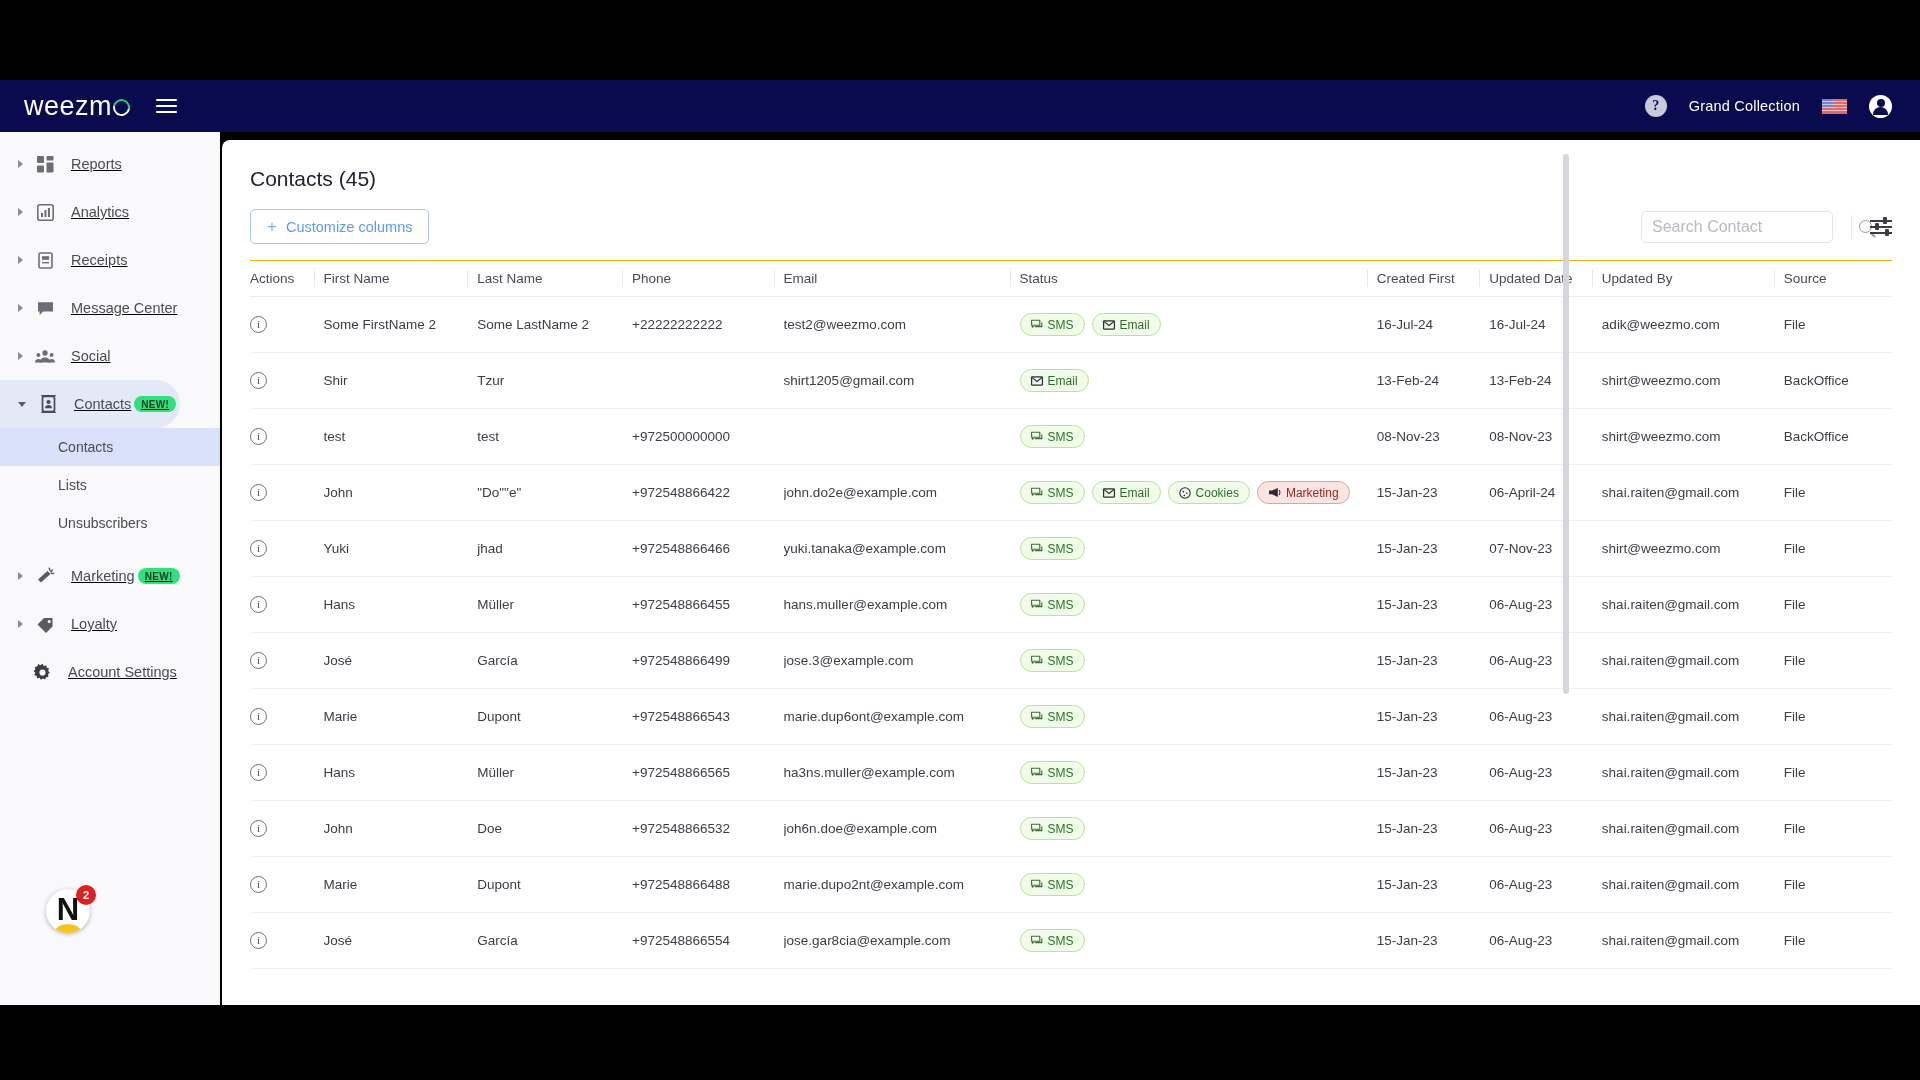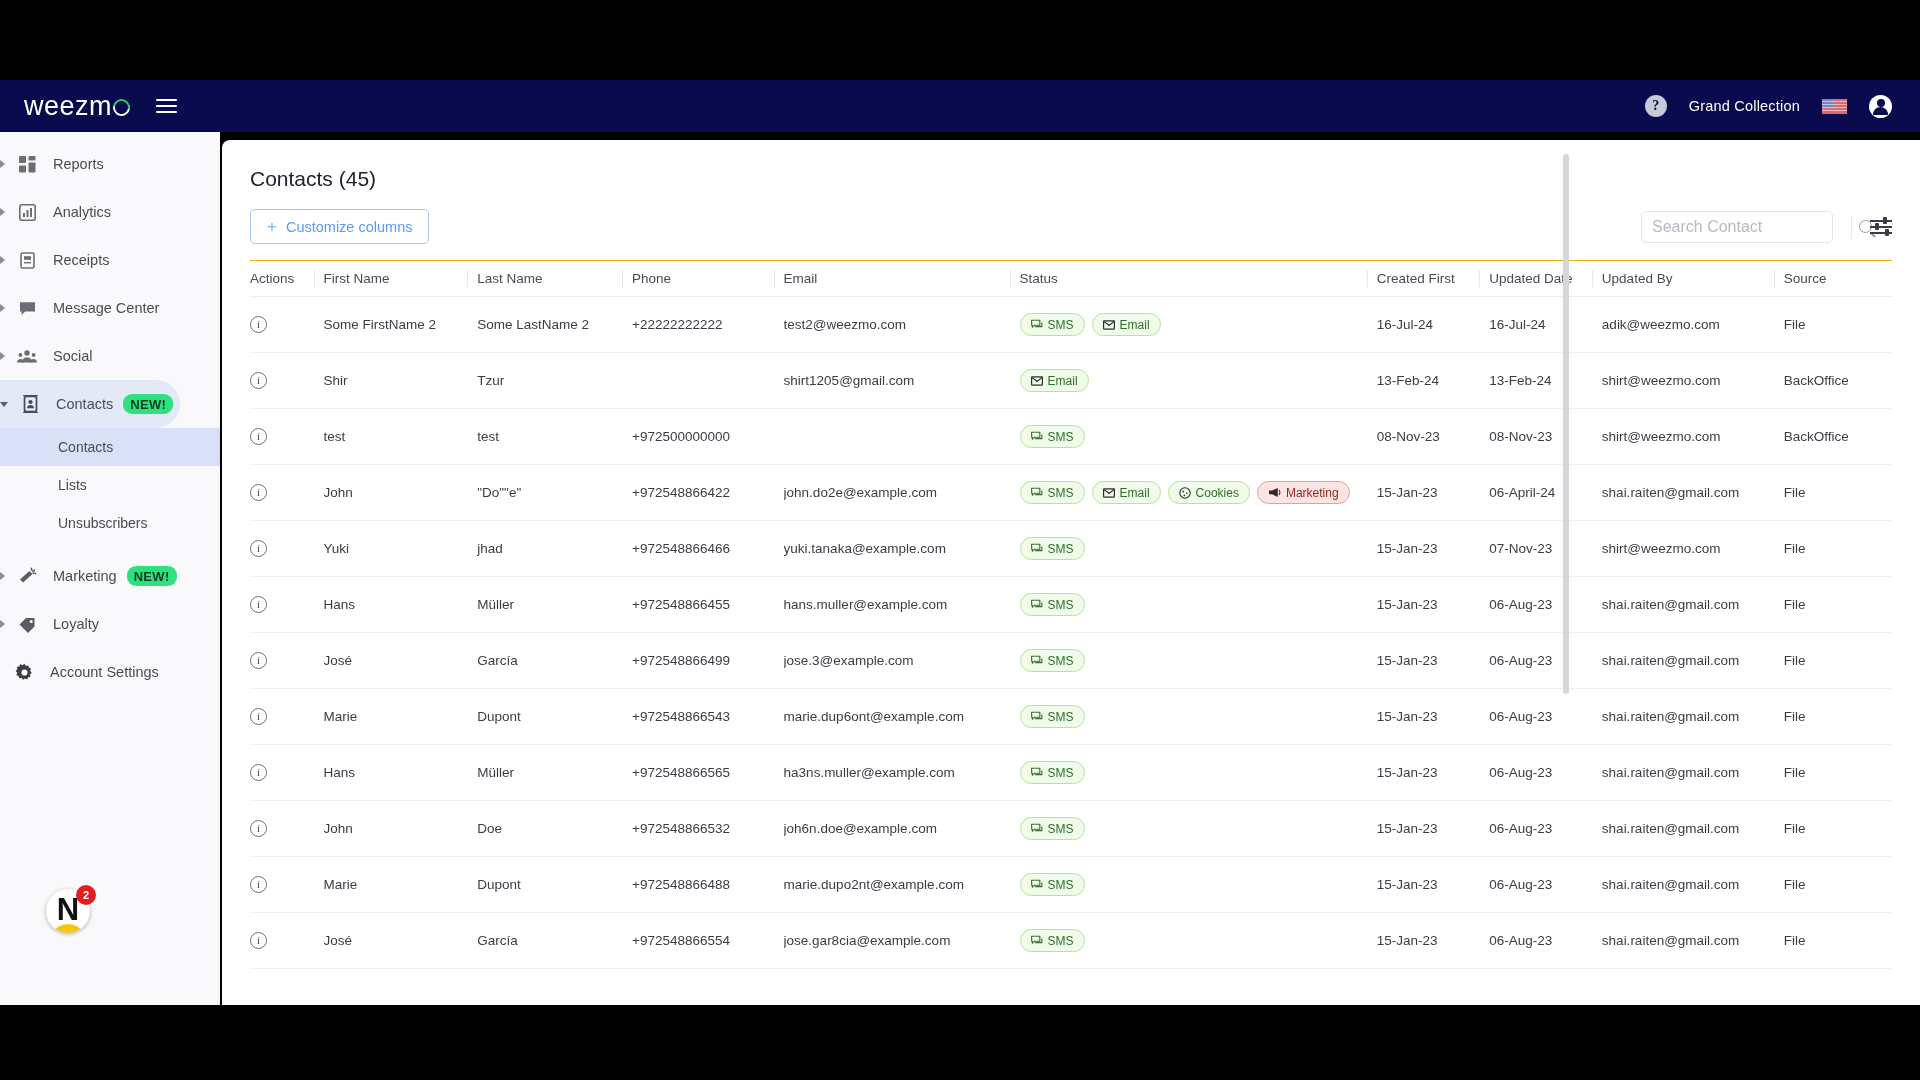--- a/index.html
+++ b/index.html
@@ -69,38 +69,38 @@
   
   .sidebar {
     position: absolute; top: 132px; left: 0;
     width: 220px; height: 873px;
     background: #f9f9fb;
     padding-top: 8px;
     overflow: hidden;
   }
   .nav-item {
     display: flex; align-items: center;
-    height: 48px; 
-    cursor: pointer; position: relative;
+    height: 48px; padding-left: 18px;
+    cursor: pointer; position: relative; text-decoration: underline;
   }
   .nav-item.active { background: #e4e9f7; border-radius: 0 24px 24px 0; margin-right: 40px; }
   .caret {
     width: 0; height: 0; margin-right: 10px; flex: none;
     border-left: 5px solid #8a8a96; border-top: 4px solid transparent; border-bottom: 4px solid transparent;
   }
   .caret.down {
     border-left: 4px solid transparent; border-right: 4px solid transparent;
     border-top: 5px solid #5b5b66; border-bottom: 0;
   }
   .caret.none { border: 0; }
   .nav-icon { width: 24px; height: 22px; margin-right: 14px; flex: none; display:flex; align-items:center; justify-content:center; color:#5b5b66; }
   .nav-label { font-size: 14.5px; color: #4a4a55; white-space: nowrap; }
   .badge-new {
-    margin-left: 10px; background: #2fe07e; color: #0b3d22;
-    font-size: 13px; font-weight: bold; letter-spacing: .3px;
+    margin-left: 3px; background: #2fe07e; color: #0b3d22;
+    font-size: 10px; font-weight: bold; letter-spacing: .3px;
     padding: 2.5px 7px; border-radius: 9px;
   }
   .subnav-item {
     height: 38px; display: flex; align-items: center;
     padding-left: 58px; font-size: 14px; color: #4a4a55; cursor: pointer;
   }
   .subnav-item.active { background: #d8e1f7; }
 
   .notion-dock { position: absolute; left: 46px; bottom: 72px; }
   .notion-circle {

